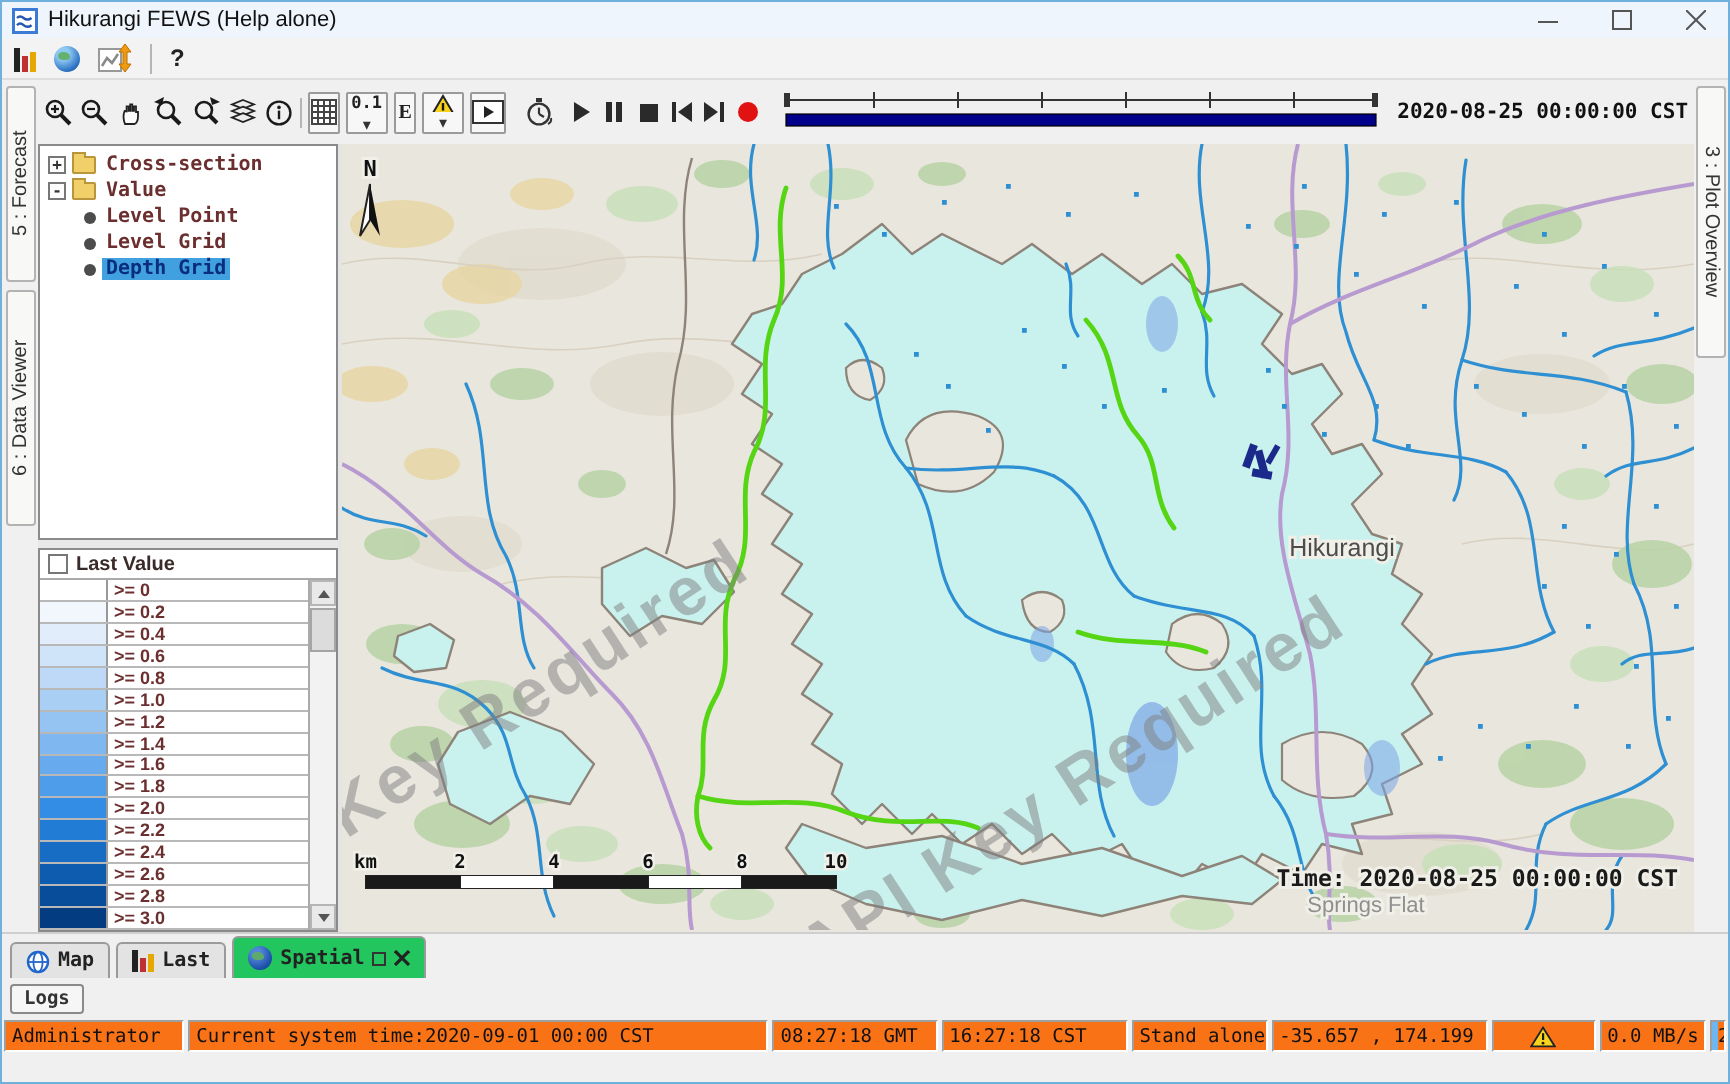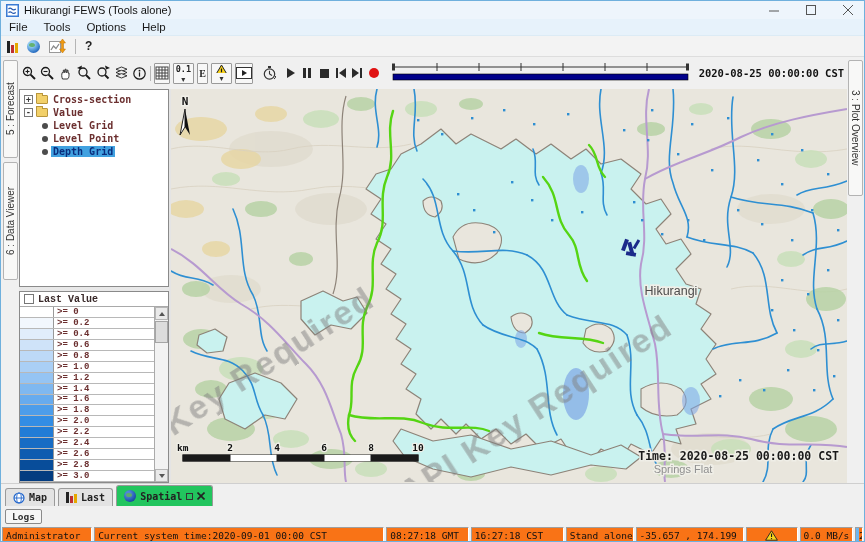--- a/index.html
+++ b/index.html
@@ -70,21 +70,21 @@
   .trow.child { padding-left:22px; }
   .expander { width:9px; height:9px; border:1px solid #777; background:#fdfdfd; display:flex; align-items:center; justify-content:center; font-size:8px; color:#333; line-height:1; font-family:"DejaVu Sans Mono",monospace; }
   .folder { width:12px; height:9px; background:#f2d069; border:1px solid #b9963c; border-radius:1px; position:relative; }
   .folder::before { content:""; position:absolute; left:-1px; top:-3px; width:5px; height:2px; background:#f2d069; border:1px solid #b9963c; border-bottom:none; }
   .bullet { width:6px; height:6px; border-radius:50%; background:#4c4c4c; }
   .tlabel { padding:0 2px; }
   .tlabel.selected { background:var(--selection,#41a1e0); color:#0a2d7d; }
 
   .hsplit { height:4px; background:#e8e8e8; }
 
-  .legendbox { flex:1; background:#fff; border:1px solid #8a8a8a; display:flex; flex-direction:column; font-family:Liberation Mono, monospace; min-height:0; }
+  .legendbox { flex:1; background:#fff; border:1px solid #8a8a8a; display:flex; flex-direction:column; font-family:Liberation Sans, sans-serif; min-height:0; }
   .legend-head { height:15px; flex:0 0 auto; display:flex; align-items:center; gap:4px; padding-left:4px; border-bottom:1px solid #a9a9a9; font-size:10px; font-weight:bold; color:#3a2a2a; }
   .checkbox { width:10px; height:10px; border:1px solid #777; background:#fff; }
   .legend-list { flex:1; position:relative; overflow:hidden; }
   .lrow { height:10.95px; display:flex; align-items:stretch; border-bottom:1px solid #b8b8b8; width:calc(100% - 14px); }
   .lswatch { width:34px; border-right:1px solid #999; }
   .llabel { font-size:9px; font-weight:bold; color:var(--tree_text,#6b2f2f); padding-left:3px; display:flex; align-items:center; }
   .vscroll { position:absolute; right:0; top:0; bottom:0; width:14px; background:#f2f2f2; border-left:1px solid #aaa; display:flex; flex-direction:column; justify-content:space-between; }
   .sbtn { height:13px; display:flex; align-items:center; justify-content:center; background:#e9e9e9; border:1px solid #b5b5b5; }
   .arr-up { width:0; height:0; border-bottom:4px solid #555; border-left:3.5px solid transparent; border-right:3.5px solid transparent; }
   .arr-dn { width:0; height:0; border-top:4px solid #555; border-left:3.5px solid transparent; border-right:3.5px solid transparent; }
@@ -115,46 +115,40 @@
 <body>
 
 <div class="window">
 
   <div class="titlebar">
     <svg width="13" height="13">
       <rect x="0.75" y="0.75" width="11.5" height="11.5" fill="#ffffff" stroke="#3b7bd4" stroke-width="1.5"></rect>
       <path d="M2.5,5 Q4,3.4 5.8,5 T9.8,5" fill="none" stroke="#2458b0" stroke-width="1.2"></path>
       <path d="M2.5,8.6 Q4,7 5.8,8.6 T9.8,8.6" fill="none" stroke="#2458b0" stroke-width="1.2"></path>
     </svg>
-    <span class="title-text">Hikurangi FEWS  (Tools alone)</span>
+    <span class="title-text">Hikurangi FEWS  (Help alone)</span>
     <span class="spacer"></span>
     <span class="winctl">
       <svg width="10" height="10">
           <line x1="0" y1="6" x2="10" y2="6" stroke="#555" stroke-width="1"></line>
         </svg>
     </span>
     <span class="winctl">
       <svg width="10" height="10">
           <rect x="0.5" y="0.5" width="9" height="9" fill="none" stroke="#555" stroke-width="1"></rect>
         </svg>
     </span>
     <span class="winctl">
       <svg width="10" height="10">
           <line x1="0" y1="0" x2="10" y2="10" stroke="#555" stroke-width="1"></line>
           <line x1="10" y1="0" x2="0" y2="10" stroke="#555" stroke-width="1"></line>
         </svg>
     </span>
   </div>
 
-  <div class="menubar">
-    <span class="menu-item">File</span>
-    <span class="menu-item">Tools</span>
-    <span class="menu-item">Options</span>
-    <span class="menu-item">Help</span>
-  </div>
 
   <div class="toolbar1">
     <span class="dbicon">
         <i style="height:12px;background:#222"></i>
         <i style="height:8px;background:#c03030"></i>
         <i style="height:10px;background:#e6a800"></i>
       </span>
     <span class="globe"></span>
     <svg width="17" height="15">
       <rect x="0.5" y="2.5" width="11" height="11" fill="#fff" stroke="#999"></rect>
@@ -319,25 +313,25 @@
               <span class="folder"></span>
               <span class="tlabel">Cross-section</span>
             </div>
             <div class="trow">
               <span class="expander">-</span>
               <span class="folder"></span>
               <span class="tlabel">Value</span>
             </div>
             <div class="trow child">
               <span class="bullet"></span>
-              <span class="tlabel">Level Grid</span>
+              <span class="tlabel">Level Point</span>
             </div>
             <div class="trow child">
               <span class="bullet"></span>
-              <span class="tlabel">Level Point</span>
+              <span class="tlabel">Level Grid</span>
             </div>
             <div class="trow child">
               <span class="bullet"></span>
               <span class="tlabel selected">Depth Grid</span>
             </div>
           </div>
           <div class="hsplit"></div>
           <div class="legendbox">
             <div class="legend-head">
               <span class="checkbox"></span>

